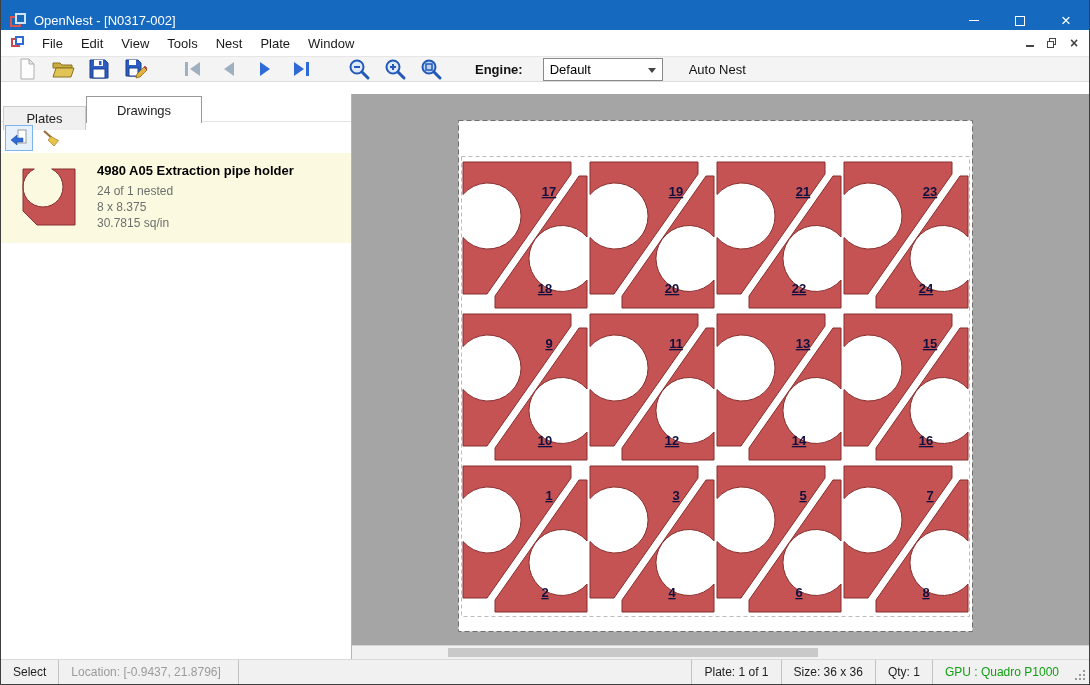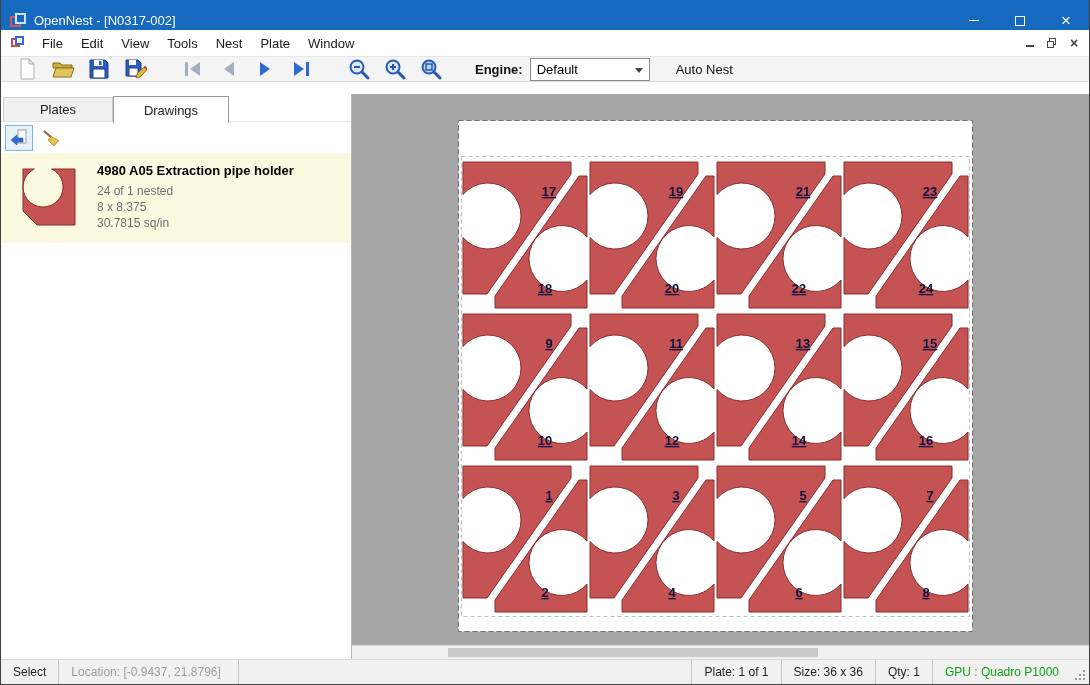--- a/index.html
+++ b/index.html
@@ -37,31 +37,31 @@
   
   .toolbar { position:absolute; top:56px; left:0; right:0; height:26px; background:#f4f4f4;
              border-top:1px solid #e6e6e6; border-bottom:1px solid #dcdcdc;
              display:flex; align-items:center; font-size:13px; }
   .tb-btn { width:36px; height:32px; display:flex; align-items:center; justify-content:center; }
   .tb-group { display:flex; align-items:center; }
   .g-files { margin-left:8px; }
   .g-nav { margin-left:22px; }
   .g-zoom { margin-left:22px; }
   .engine-label { margin-left:26px; font-weight:bold; color:#111; }
-  .engine-select { margin-left:7px; width:120px; height:23px; background:#fff; border:1px solid #8a8a8a;
+  .engine-select { margin-left:20px; width:120px; height:23px; background:#fff; border:1px solid #8a8a8a;
                    display:flex; align-items:center; padding:0 6px; position:relative; }
   .engine-select .chev { position:absolute; right:6px; top:9px; width:0; height:0;
                          border-left:4px solid transparent; border-right:4px solid transparent; border-top:5px solid #444; }
   .auto-nest { margin-left:26px; color:#111; }
 
   
   .main { position:absolute; top:94px; left:0; right:0; height:565px; display:flex; }
   .panel { width:351px; height:100%; background:#fff; border-right:1px solid #b5b5b5; position:relative; }
   .tabstrip { display:flex; padding:2px 0 0 2px; height:27px; }
-  .tab { width:110px; height:24px; margin-top:1px; display:flex; align-items:center; justify-content:center;
+  .tab { width:83px; height:24px; margin-top:10px; display:flex; align-items:center; justify-content:center;
          font-size:13px; background:#f0f0f0; border:1px solid #cccccc; border-bottom:none; color:#222; }
   .tab.active { width:116px; height:27px; margin-top:0; background:#fff; border:1px solid #9a9a9a; border-bottom:none; position:relative; z-index:2; }
   .panel-toolbar { display:flex; align-items:center; height:32px; padding-left:4px; border-top:1px solid #e4e4e4; }
   .panel-btn { width:28px; height:26px; display:flex; align-items:center; justify-content:center; margin-right:4px; }
   .panel-btn.toggled { border:1px solid #7eb4ea; background:#e6f1fb; }
   .drawing-item { display:flex; background:#fbfae1; padding:10px 10px 12px 20px; min-height:88px; }
   .thumb-box { width:62px; margin-right:14px; display:flex; align-items:flex-start; }
   .item-text .title { font-size:13px; font-weight:bold; color:#000; margin-bottom:5px; }
   .item-text .sub { font-size:12px; color:#6e6e6e; line-height:16px; }
 

